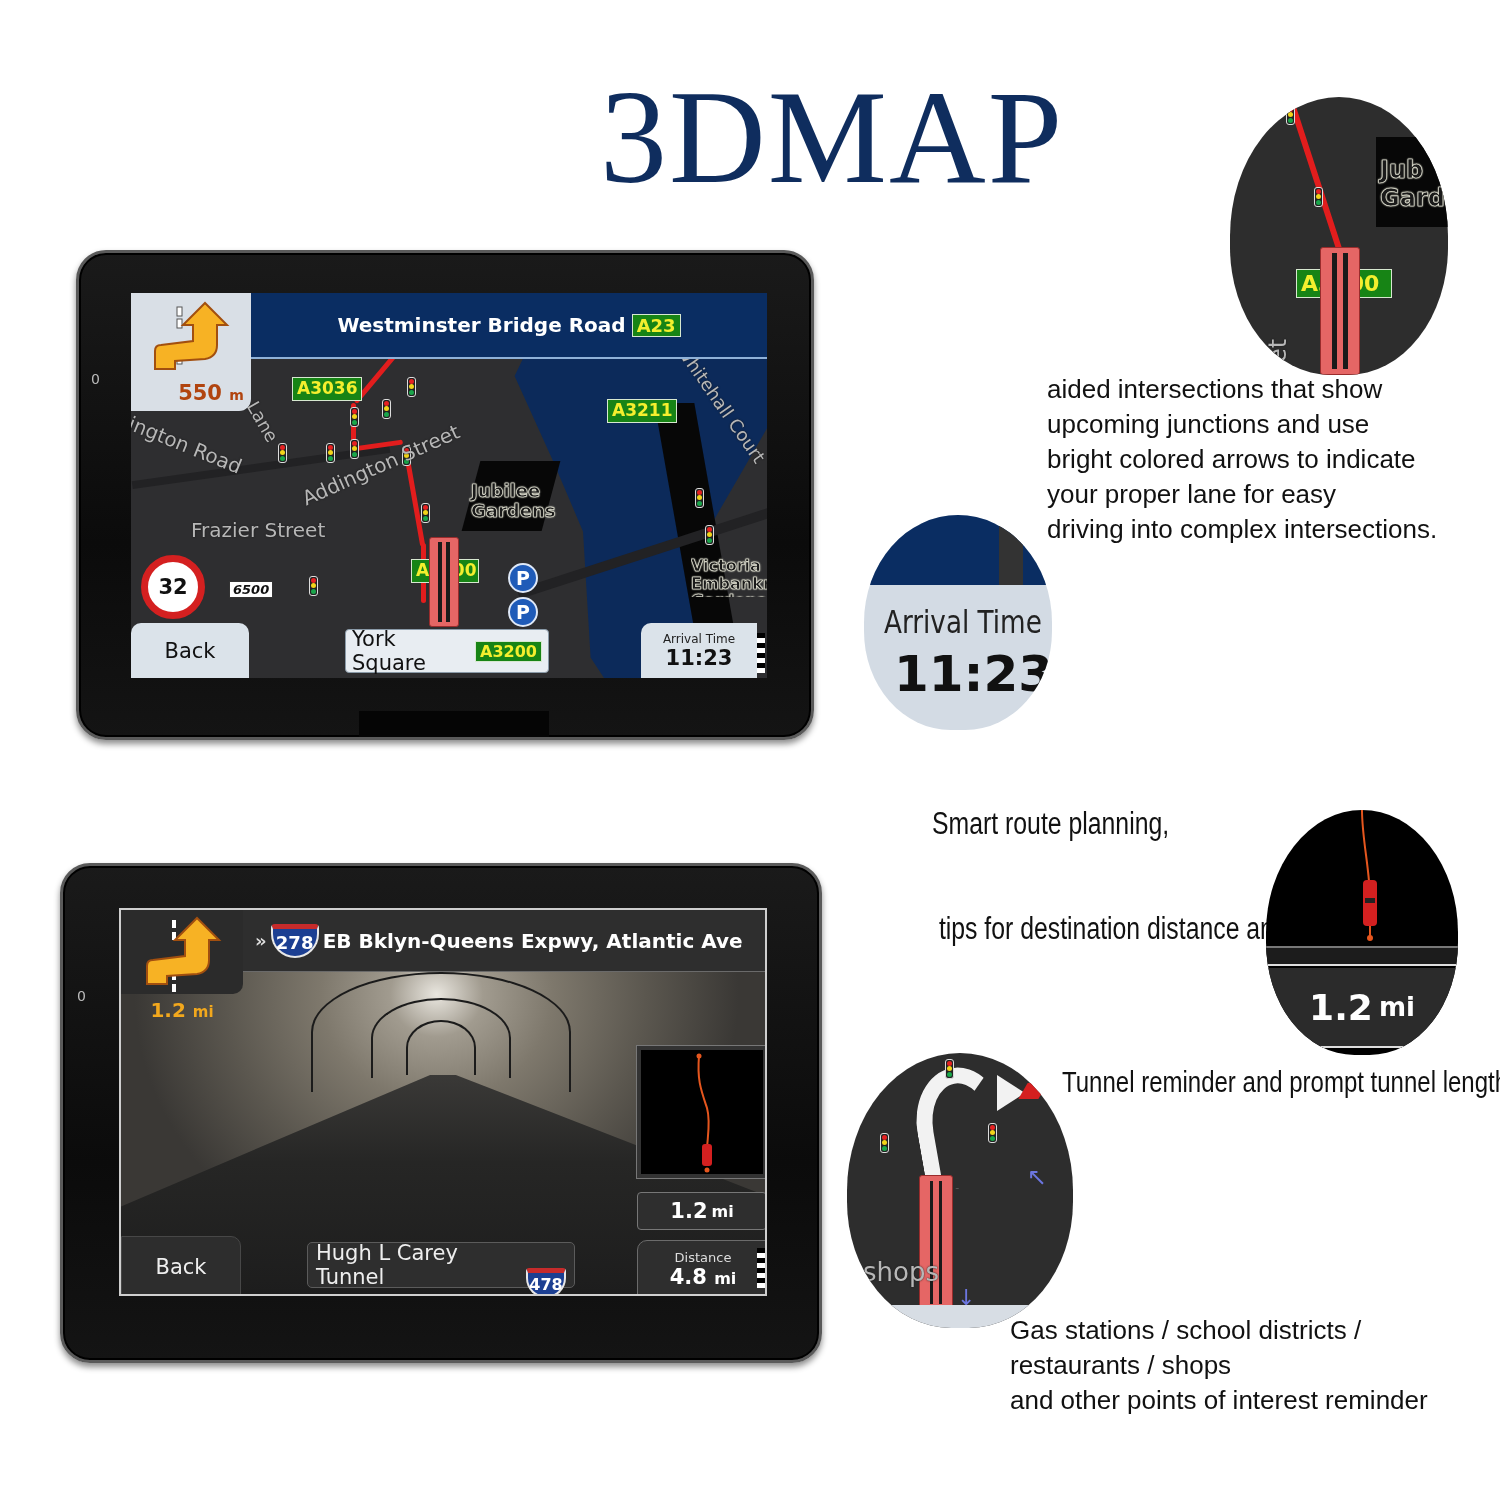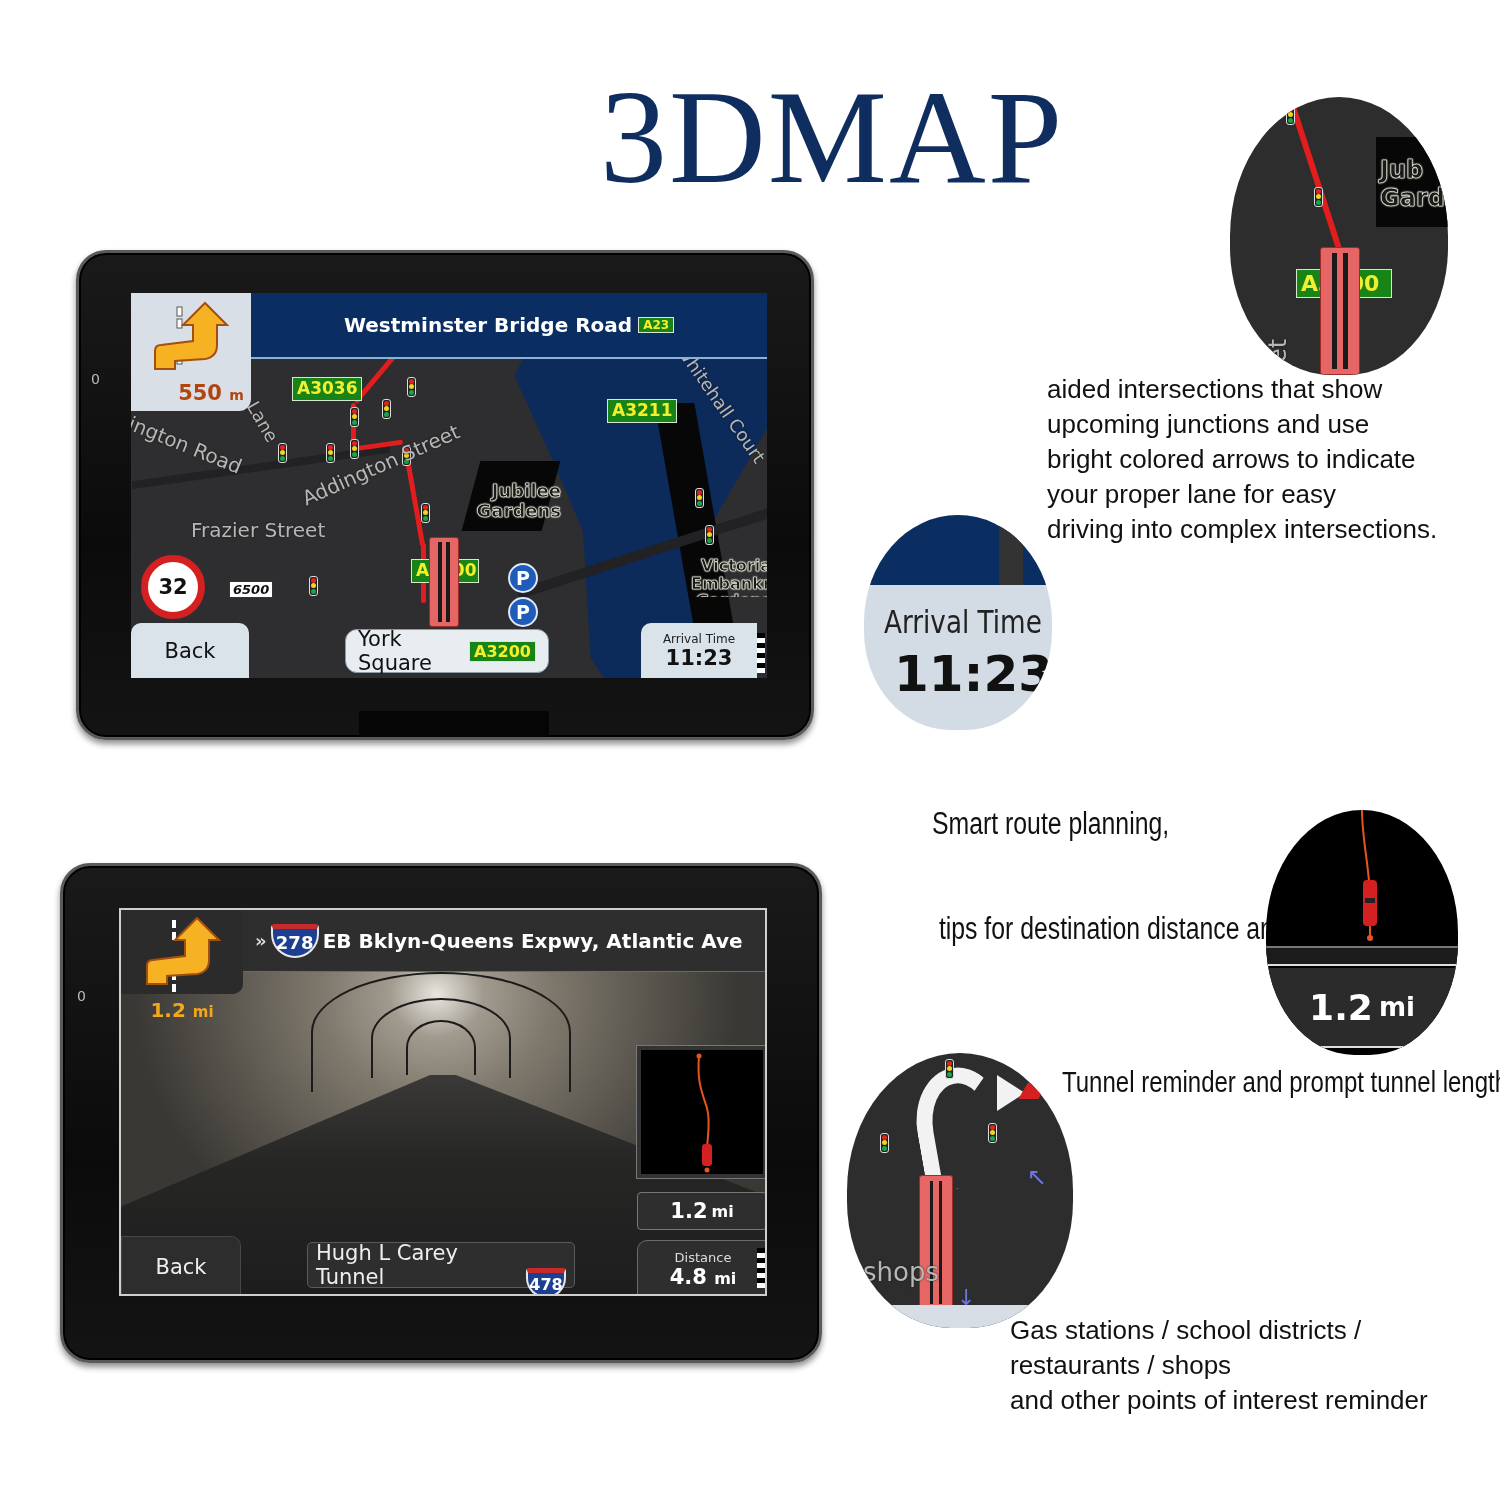--- a/index.html
+++ b/index.html
@@ -40,40 +40,39 @@
   }
   .green-sign {
     position: absolute; background: #178415; color: #f4ef2e; font-weight: bold;
     font-size: 17px; padding: 1px 4px; border: 1px solid #d7e8d0; font-family: "DejaVu Sans", sans-serif;
     line-height: 1.15;
   }
   .poi-label {
     position: absolute; color: #1a1a1a; font-weight: bold; font-size: 18px; line-height: 1.1;
     -webkit-text-stroke: 0.6px #e8e8d8; text-shadow: 0 0 2px #e8e8d8, 0 0 2px #e8e8d8;
     font-family: "DejaVu Sans", sans-serif;
-    text-align: right;
   }
   .traffic-light {
     position: absolute; width: 9px; height: 20px; background: #222; border: 1px solid #ddd; border-radius: 3px;
     display: flex; flex-direction: column; align-items: center; justify-content: space-around; padding: 1px 0;
   }
   .traffic-light i { display: block; width: 5px; height: 5px; border-radius: 50%; }
   .tl-r { background: #e52222; } .tl-y { background: #f2d41a; } .tl-g { background: #1aa64b; }
 
   .turn-box-light {
     position: absolute; left: 0; top: 0; width: 120px; height: 118px; background: #d9dfe6;
     border-bottom-right-radius: 12px;
   }
   .header-bar-blue {
     position: absolute; left: 120px; top: 0; right: 0; height: 66px; background: #0a2d62;
     border-bottom: 2px solid #8fb1d8; display: flex; align-items: center; justify-content: center; gap: 6px;
   }
   .header-street { color: #ffffff; font-weight: bold; font-size: 20px; }
   .header-sign {
-    background: #178415; color: #f4ef2e; font-weight: bold; font-size: 12px; padding: 0 4px;
+    background: #178415; color: #f4ef2e; font-weight: bold; font-size: 18px; padding: 0 4px;
     border: 1px solid #d7e8d0;
   }
   .dist-orange { position: absolute; left: 0; width: 120px; text-align: center; color: #b1440f; font-weight: bold; font-size: 21px; padding-left: 40px; }
   .dist-orange small { font-size: 14px; }
 
   .speed-sign {
     position: absolute; left: 10px; top: 262px; width: 64px; height: 64px; border-radius: 50%;
     background: #fff; border: 7px solid #d42020; display: flex; align-items: center; justify-content: center;
     font-weight: bold; font-size: 21px; color: #111;
   }
@@ -93,22 +92,22 @@
     content: ""; position: absolute; left: 30%; width: 12%; top: 4%; height: 92%; background: #1a1a1a;
   }
   .car::after { left: 58%; }
 
   .btn-light {
     position: absolute; background: #dbe3ea; color: #111; font-size: 21px;
     display: flex; align-items: center; justify-content: center; border-top-left-radius: 10px; border-top-right-radius: 10px;
     font-family: "DejaVu Sans", sans-serif;
   }
   .next-street-light {
-    position: absolute; background: #e8edf2; border: 1px solid #8a9aa8; border-radius: 12px;
-    display: flex; align-items: center; gap: 5px; padding: 0 12px; font-size: 21px; color: #111;
+    position: absolute; background: #e8edf2; border: 1px solid #8a9aa8; border-radius: 4px;
+    display: flex; align-items: center; gap: 5px; padding: 0 6px; font-size: 21px; color: #111;
   }
   .eta-box {
     position: absolute; background: #dbe3ea; border-top-left-radius: 10px;
     display: flex; flex-direction: column; align-items: center; justify-content: center;
   }
   .eta-label { font-size: 12px; color: #222; }
   .eta-value { font-size: 21px; font-weight: bold; color: #111; }
   .checker {
     position: absolute; width: 8px;
     background: repeating-linear-gradient(180deg,#000 0 5px,#fff 5px 10px);

